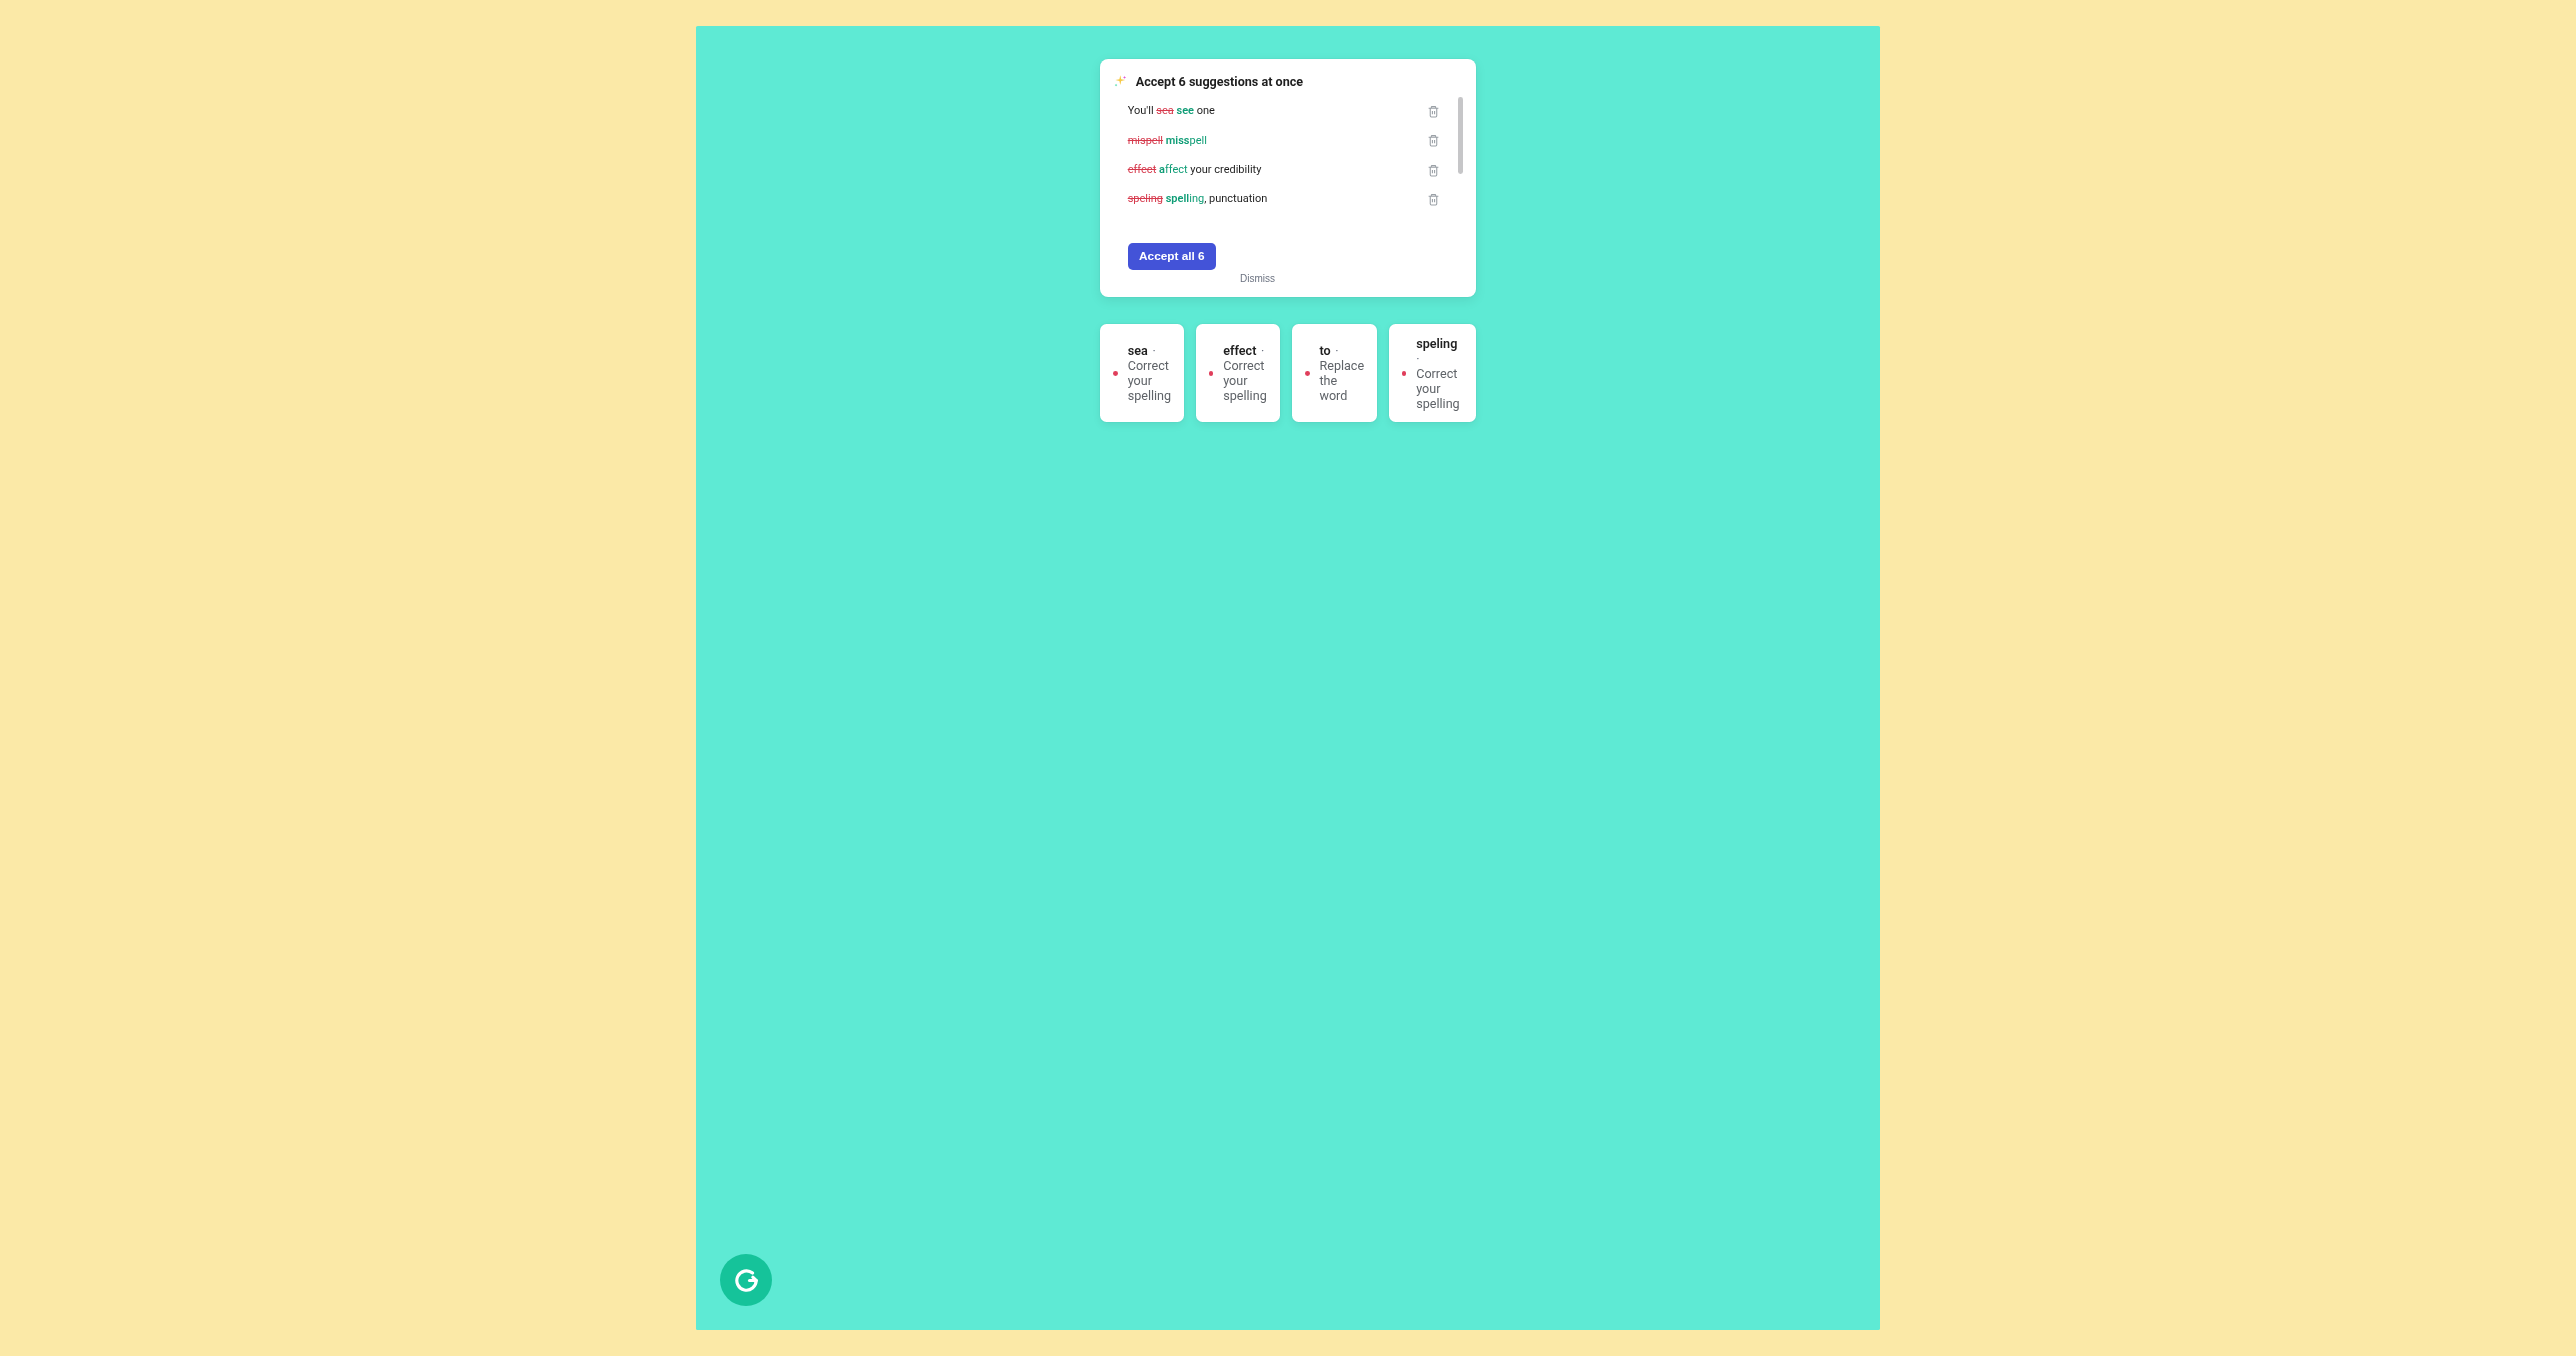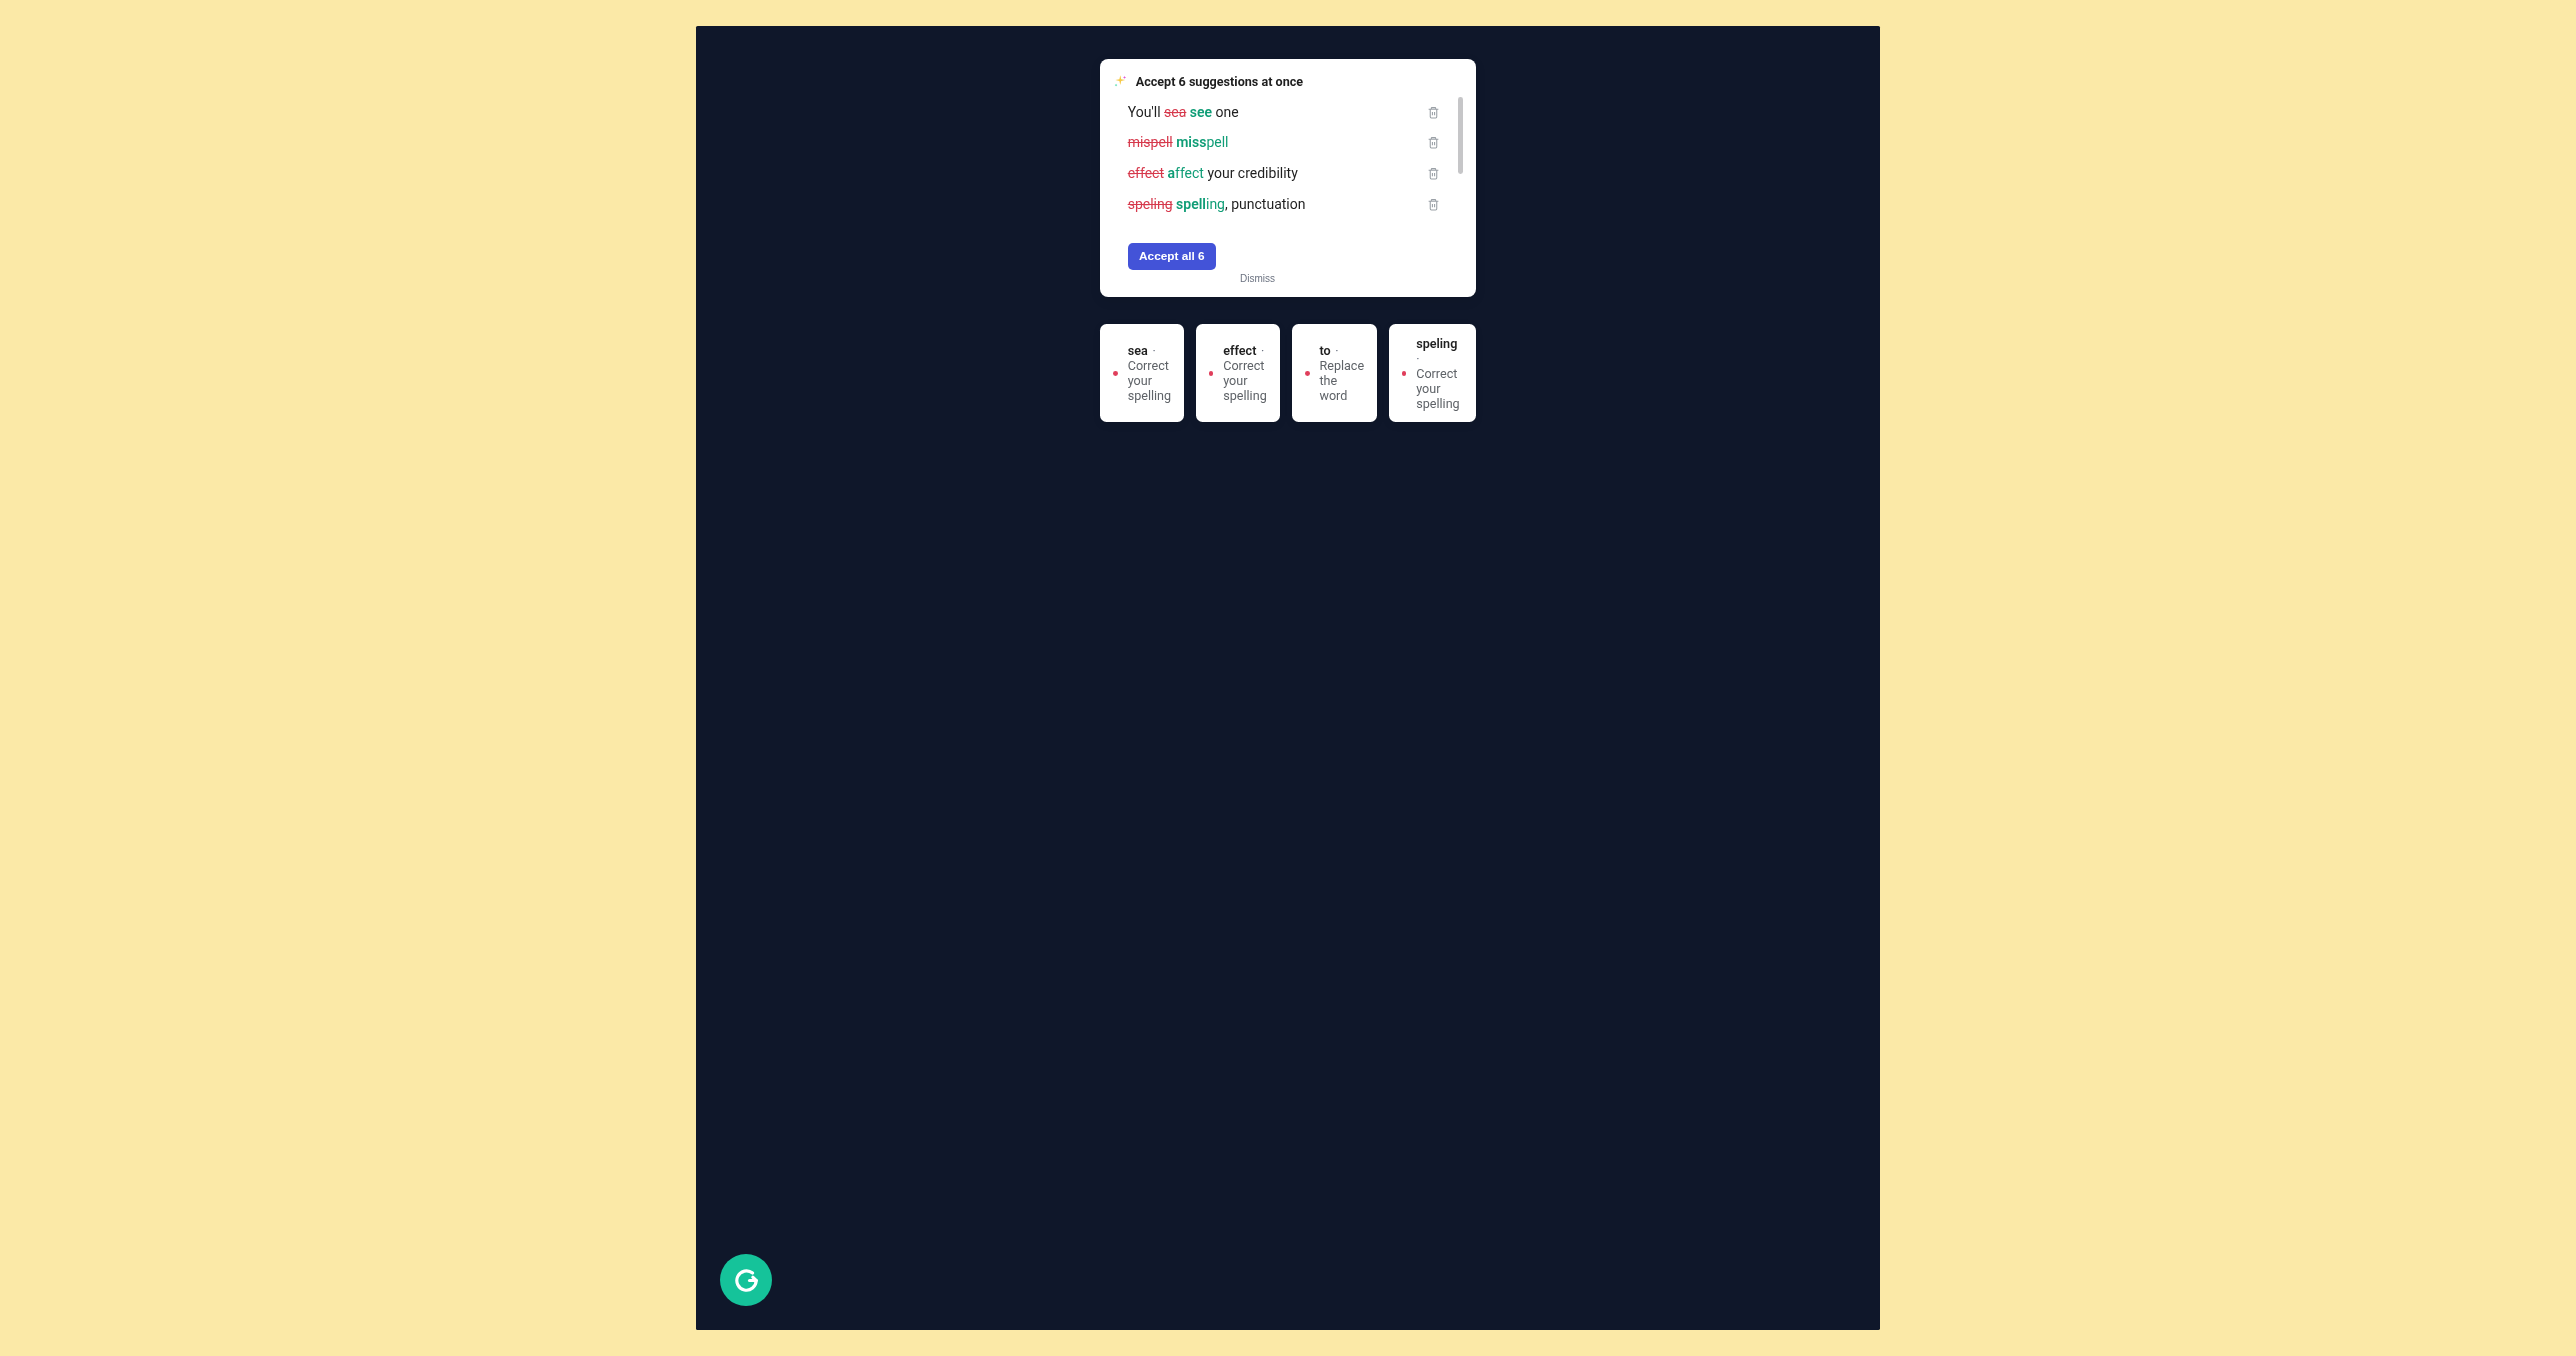--- a/index.html
+++ b/index.html
@@ -13,21 +13,21 @@
   }
   .frame {
     background: #fbe9a7;
     padding: 26px;
     width: 100%;
     max-width: 1236px;
     min-height: 651px;
     position: relative;
   }
   .canvas {
-    background: #0f172a;
+    background: #5eead4;
     border-radius: 1.6px;
     width: 100%;
     height: 100%;
     min-height: 599px;
     position: relative;
     padding-top: 33px;
   }
   .column {
     width: 376px;
     margin: 0 auto;
@@ -63,21 +63,21 @@
     max-height: 122px;
     overflow: hidden;
     padding-left: 16.3px;
     padding-right: 23px;
   }
   .bulk-row {
     display: flex;
     align-items: center;
     justify-content: space-between;
     padding: 4.9px 0;
-    font-size: 14px;
+    font-size: 11px;
     color: #1f1f1f;
   }
   .bulk-row.faded { opacity: 0.55; }
   .bulk-text { line-height: 1.5; }
   .strike { color: #d6394c; text-decoration: line-through; }
   .add-green { color: #0f9d76; font-weight: 600; }
   .add-green-plain { color: #0f9d76; }
   .trash-btn {
     color: #9aa0a6;
     background: none;

